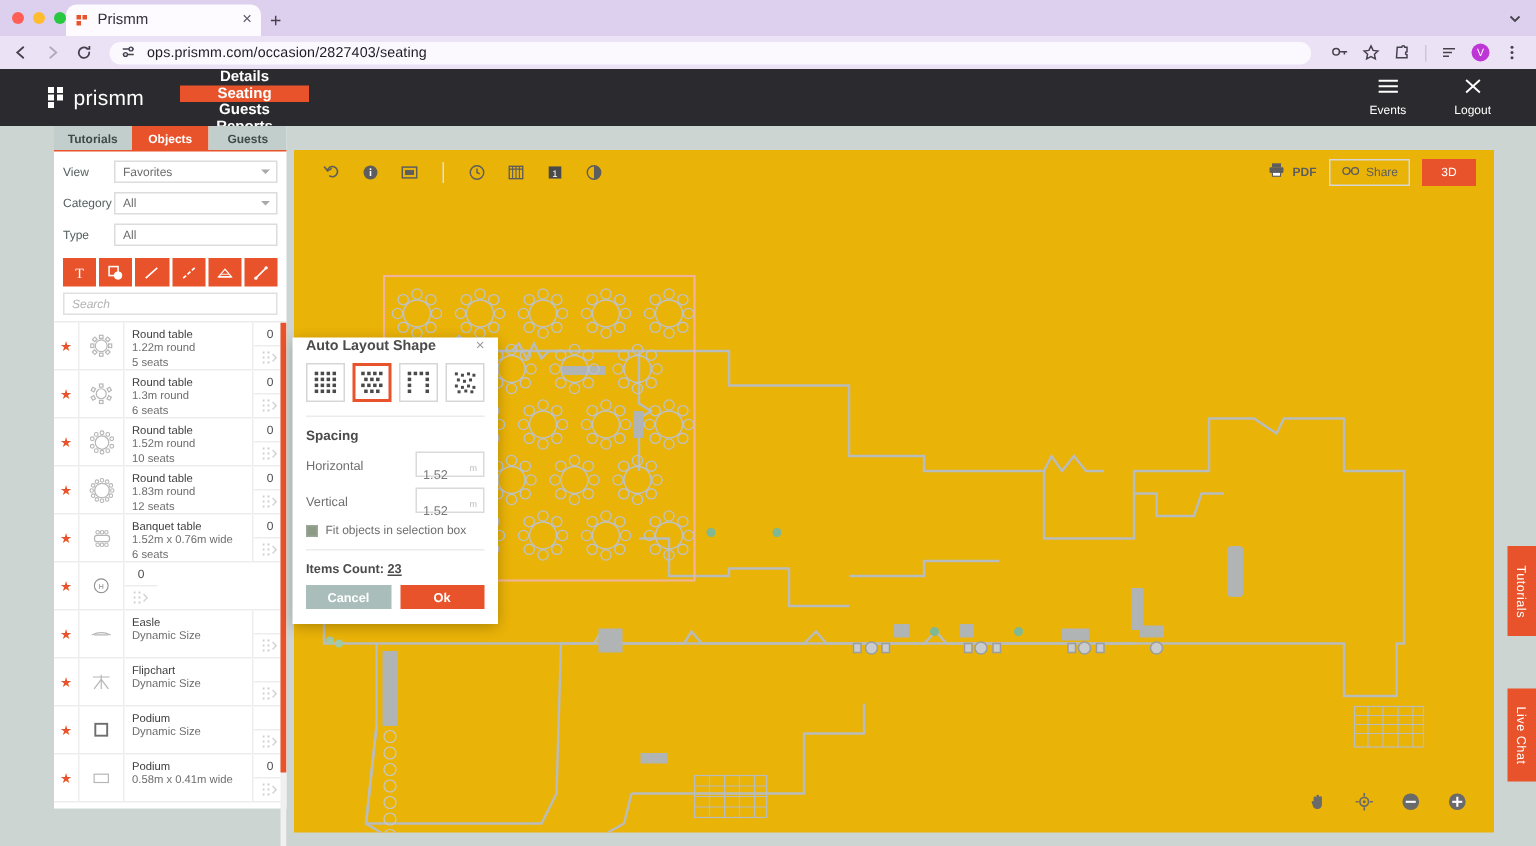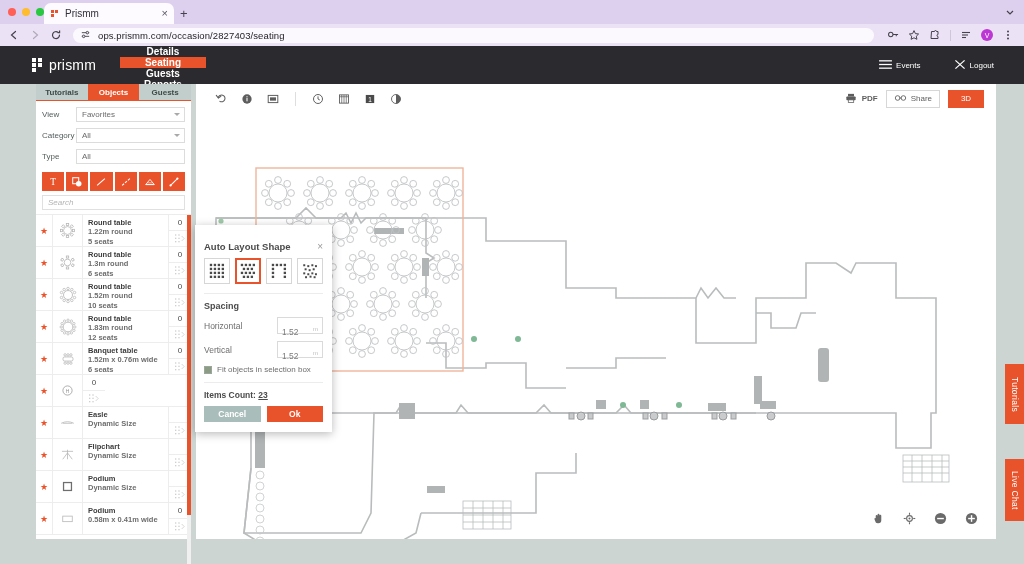--- a/index.html
+++ b/index.html
@@ -45,21 +45,21 @@
   .brand { display:flex; align-items:center; gap:6px; padding-left:32px; padding-right:24px; }
   .brand-mark { width:11px; height:14px; position:relative; }
   .brand-text { color:#fff; font-size:14px; letter-spacing:.2px; }
   .nav-items { display:flex; align-items:stretch;flex-direction:column; }
   .nav-item {
     display:flex; align-items:center; justify-content:center; color:#fff;
     font-size:10px; font-weight:bold; padding:0 24px; white-space:nowrap;
   }
   .nav-item.active { background:#e9532b; }
   .header-right { margin-left:auto; display:flex; align-items:stretch; padding-right:14px;}
-  .hr-item { display:flex; flex-direction:row; align-items:center; justify-content:center;
+  .hr-item { display:flex; flex-direction:column; align-items:center; justify-content:center;
              color:#fff; padding:0 16px; gap:3px;}
   .hr-label { font-size:8px; }
 
   
   .app-body { width:1024px; height:502px; position:relative; background:#cdd5d3; }
 
   
   .left-panel { position:absolute; left:36px; top:0px; width:155px; height:455px;
                 background:#ffffff; }
   .panel-tabs { display:flex; height:16px; }
@@ -82,34 +82,34 @@
   .searchbox { margin:0 6px 4px 6px; height:15px; border:1px solid #e0e0e0; background:#fff;
                display:flex; align-items:center; padding:0 5px; }
   .searchbox span { font-size:8px; color:#b3b3b3; font-style:italic;}
 
   .obj-list { position:relative; height:375px; overflow:hidden; border-top:1px solid #ececec;}
   .obj-row { display:flex; height:32px; border-bottom:1px solid #ededed; align-items:stretch;}
   .c-star { width:17px; display:flex; align-items:center; justify-content:center;
             color:#e9532b; font-size:9px; border-right:1px solid #ededed;}
   .c-ico  { width:30px; display:flex; align-items:center; justify-content:center;
             border-right:1px solid #ededed;}
-  .c-txt  { flex:1; padding:3px 0 0 5px; line-height:1.25; border-right:1px solid #ededed;font-weight:bold;}
+  .c-txt  { flex:1; padding:3px 0 0 5px; line-height:1.25; border-right:1px solid #ededed;}
   .o-title{ font-size:7.5px; color:#3d3d3d;}
   .o-sub  { font-size:7.5px; color:#6d6d6d;}
   .c-num  { width:22px; display:flex; flex-direction:column; }
   .c-num .n { flex:1; display:flex; align-items:center; justify-content:center;
               font-size:8px; color:#4a4a4a; border-bottom:1px solid #ededed;}
   .c-num .h { flex:1; display:flex; align-items:center; justify-content:center; }
   .scroll-track { position:absolute; right:0; top:0; width:4px; height:100%; background:#f0f0f0;}
   .scroll-thumb { position:absolute; right:0; top:0; width:4px; height:300px; background:#e9532b;}
 
   
   .dialog { position:absolute; left:195px; top:141px; width:137px; background:#fff;
             box-shadow:0 2px 9px rgba(0,0,0,.28); }
-  .dlg-head { display:flex; align-items:center; padding:16px 9px 6px 9px;}
+  .dlg-head { display:flex; align-items:center; padding:0 9px 6px 9px;}
   .dlg-title { font-size:9.5px; font-weight:bold; color:#4b4b4b; flex:1;}
   .dlg-x { font-size:10px; color:#9a9a9a; line-height:1;}
   .shapes { display:flex; gap:5px; padding:0 9px 9px 9px; }
   .shape { width:26px; height:26px; border:1px solid #d6d6d6; background:#fff;
            display:flex; align-items:center; justify-content:center;}
   .shape.sel { border:2px solid #e9532b; }
   .dlg-sep { height:1px; background:#ececec; margin:0 9px;}
   .dlg-sec { padding:7px 9px 0 9px;}
   .sec-title { font-size:9px; font-weight:bold; color:#4b4b4b; margin-bottom:5px;}
   .sp-row { display:flex; align-items:center; height:19px; margin-bottom:5px;}
@@ -123,22 +123,22 @@
   .chk-label { font-size:8px; color:#6e6e6e;}
   .count-row { padding:7px 9px 6px 9px; font-size:8.5px; font-weight:bold; color:#4b4b4b;}
   .count-row u { text-decoration:underline;}
   .dlg-btns { display:flex; gap:6px; padding:0 9px 10px 9px;}
   .btn { flex:1; height:16px; display:flex; align-items:center; justify-content:center;
          font-size:8.5px; color:#fff;font-weight:bold;}
   .btn.cancel { background:#a9bdba;}
   .btn.ok { background:#e9532b;}
 
   
-  .canvas-wrap { position:absolute; left:196px; top:0; width:800px; height:455px;
-                 background:#ffffff; }
+  .canvas-wrap { position:absolute; left:196px; top:16px; width:800px; height:455px;
+                 background:#eab308; }
   .canvas-toolbar { height:29px; display:flex; align-items:center; padding:0 12px; gap:0px; }
   .tb-ico { width:26px; height:20px; display:flex; align-items:center; justify-content:center; color:#5d5d5d;}
   .tb-div { width:1px; height:14px; background:#dedede; margin:0 9px;}
   .tb-right { margin-left:auto; display:flex; align-items:center; gap:8px;}
   .pdfbtn { display:flex; align-items:center; gap:5px;}
   .pdf-t { font-size:8px; color:#5d5d5d; font-weight:bold;}
   .sharebtn { display:flex; align-items:center; gap:4px; border:1px solid #d7d7d7;
               height:18px; padding:0 7px; font-size:8px; color:#5d5d5d;}
   .btn3d { width:36px; height:18px; background:#e9532b; color:#fff; font-size:8px;
            display:flex; align-items:center; justify-content:center;}

